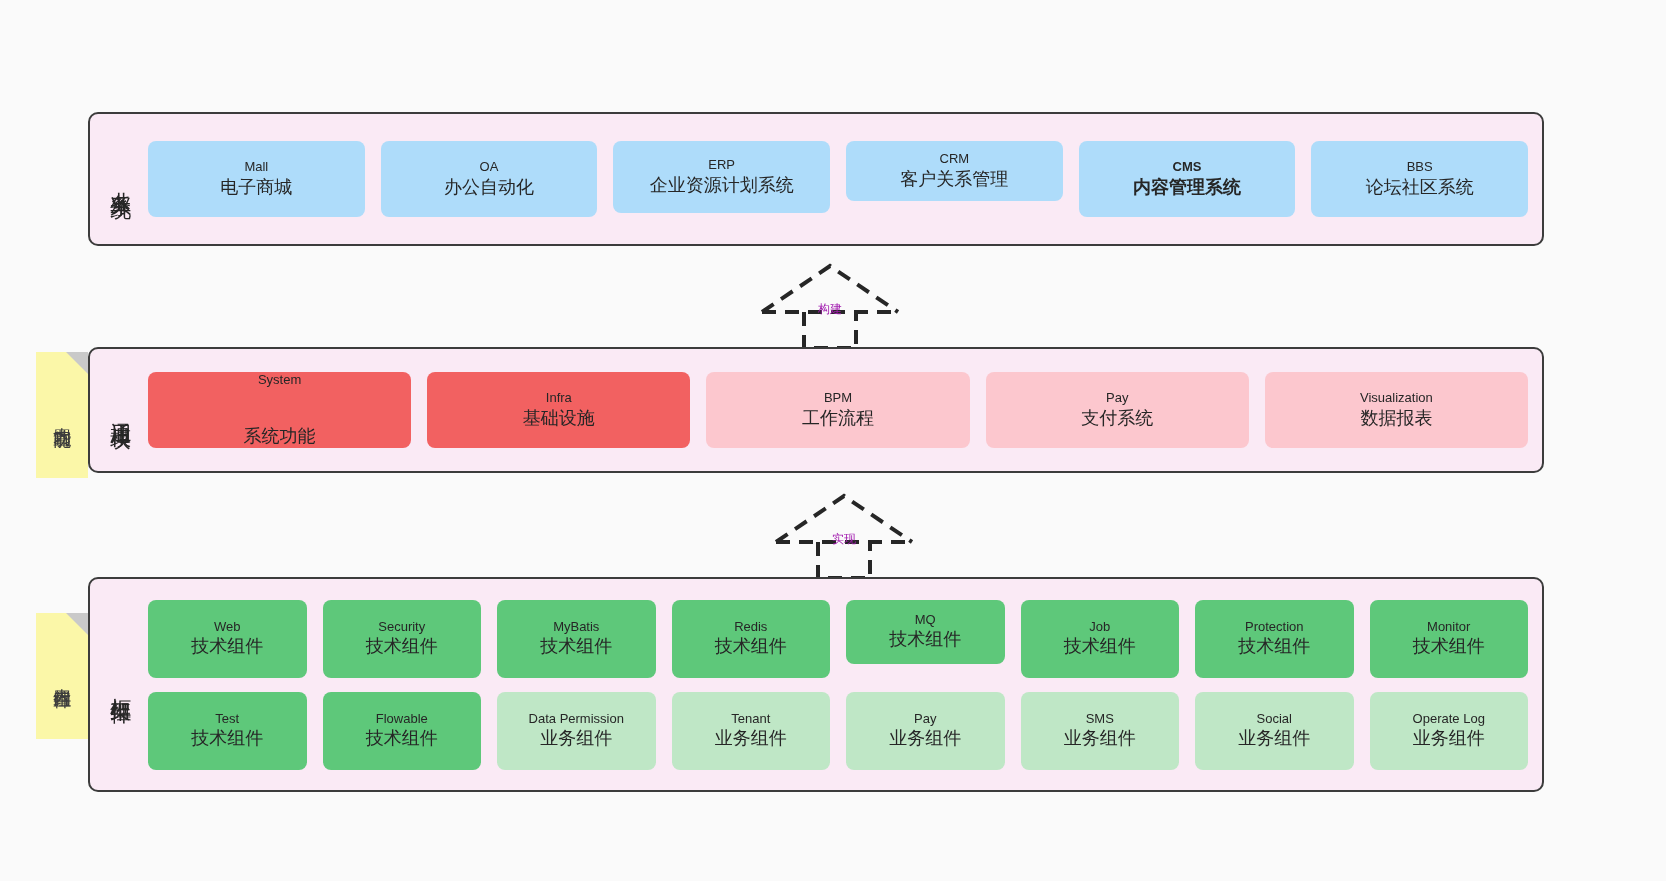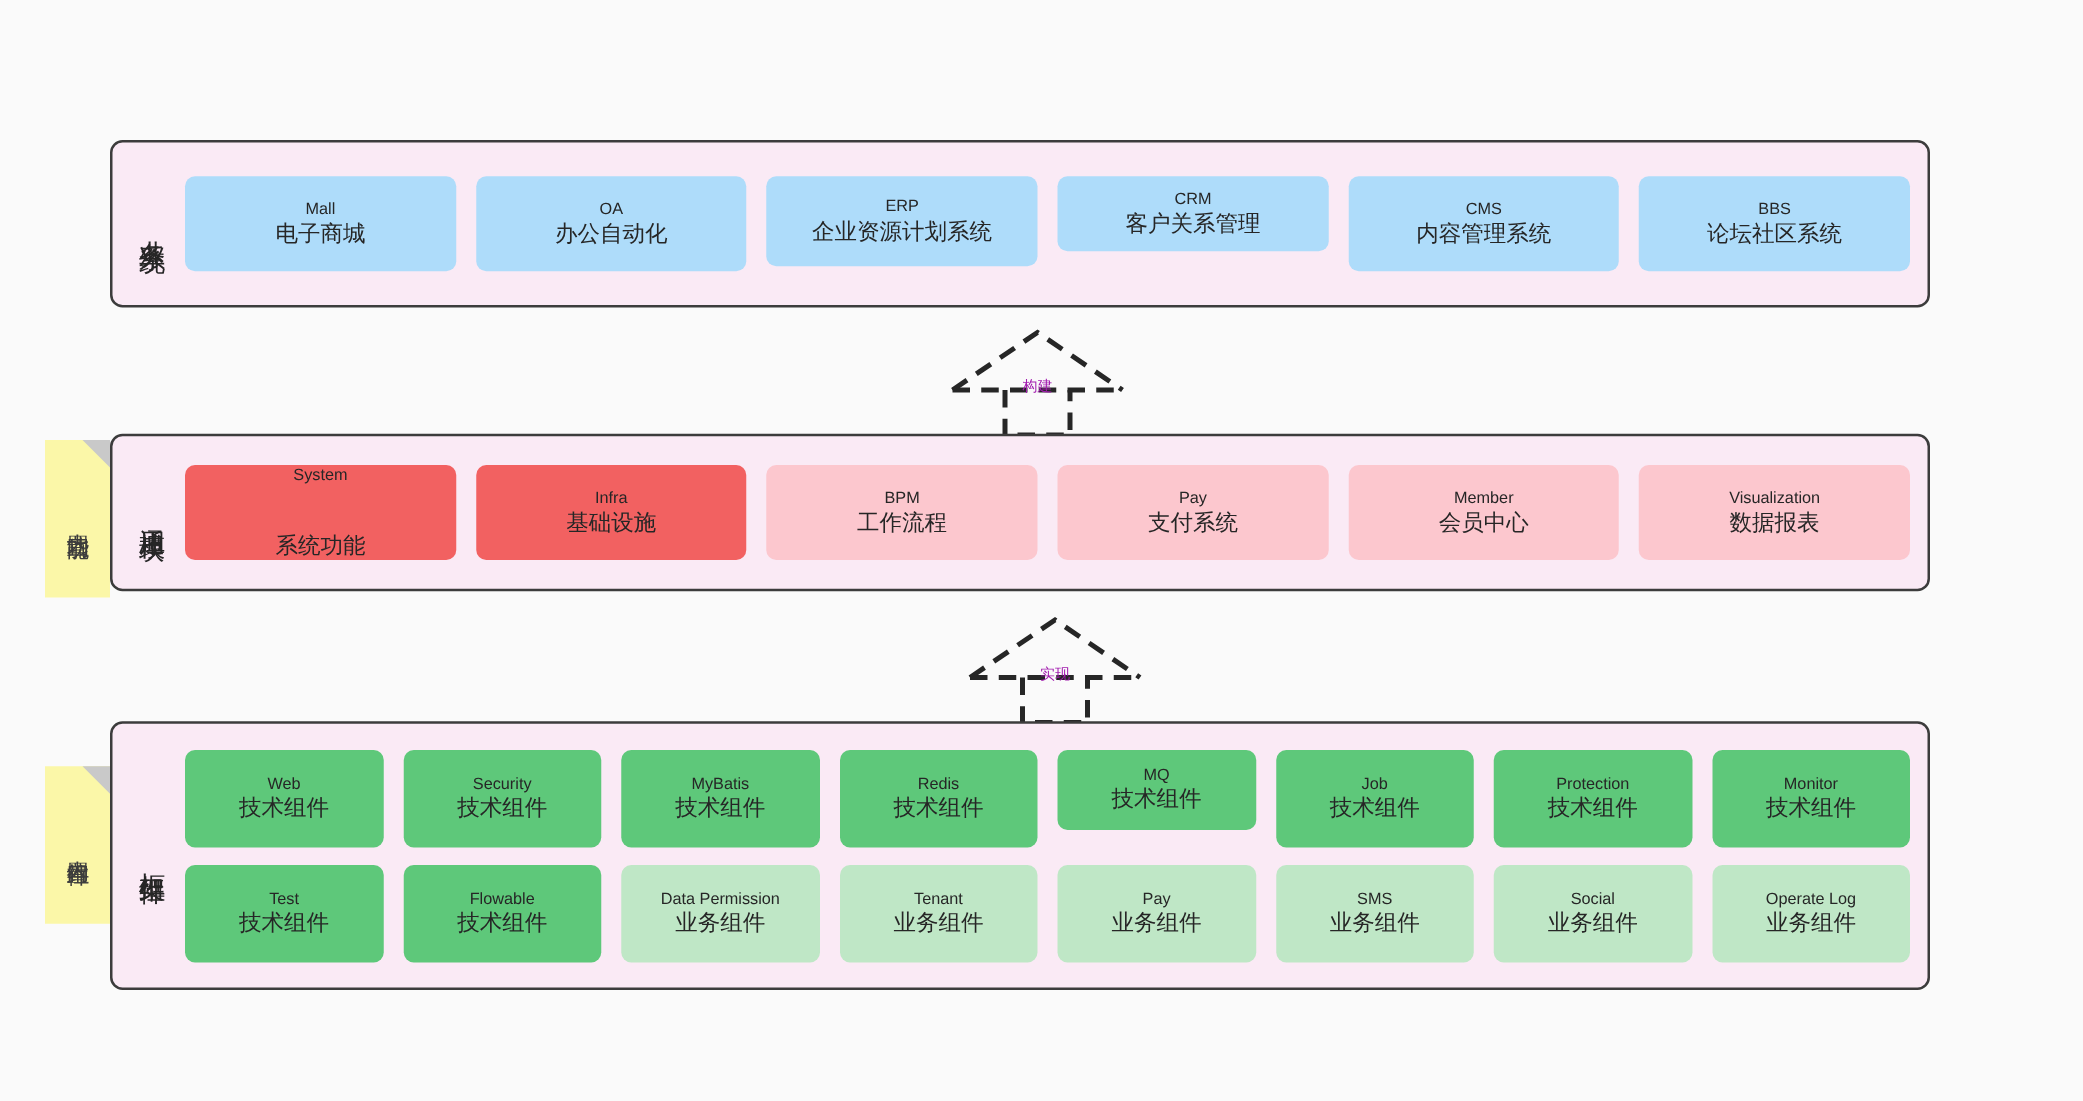--- a/index.html
+++ b/index.html
@@ -138,21 +138,21 @@
           <span class="t2">办公自动化</span>
         </div>
         <div class="card c-blue" style="height:72px;">
           <span class="t1">ERP</span>
           <span class="t2">企业资源计划系统</span>
         </div>
         <div class="card c-blue" style="height:60px;">
           <span class="t1">CRM</span>
           <span class="t2">客户关系管理</span>
         </div>
-        <div class="card c-blue" style="height:76px;">
+        <div class="card c-blue" style="height:76px;font-weight:bold;">
           <span class="t1">CMS</span>
           <span class="t2">内容管理系统</span>
         </div>
         <div class="card c-blue" style="height:76px;">
           <span class="t1">BBS</span>
           <span class="t2">论坛社区系统</span>
         </div>
       </div>
     </div>
   </div>
@@ -185,24 +185,20 @@
         </div>
         <div class="card c-red-light" style="height:76px;">
           <span class="t1">BPM</span>
           <span class="t2">工作流程</span>
         </div>
         <div class="card c-red-light" style="height:76px;">
           <span class="t1">Pay</span>
           <span class="t2">支付系统</span>
         </div>
         <div class="card c-red-light" style="height:76px;">
-          <span class="t1">Member</span>
-          <span class="t2">会员中心</span>
-        </div>
-        <div class="card c-red-light" style="height:76px;">
           <span class="t1">Visualization</span>
           <span class="t2">数据报表</span>
         </div>
       </div>
     </div>
   </div>
 
   <div class="arrow" style="left:770px; top:492px; width:148px; height:86px;">
     <svg width="148" height="86" viewBox="0 0 148 86">
       <path d="M6 50 L74 4 L142 50" fill="none" stroke="#262626" stroke-width="4" stroke-dasharray="14,9" stroke-linecap="butt"></path>

